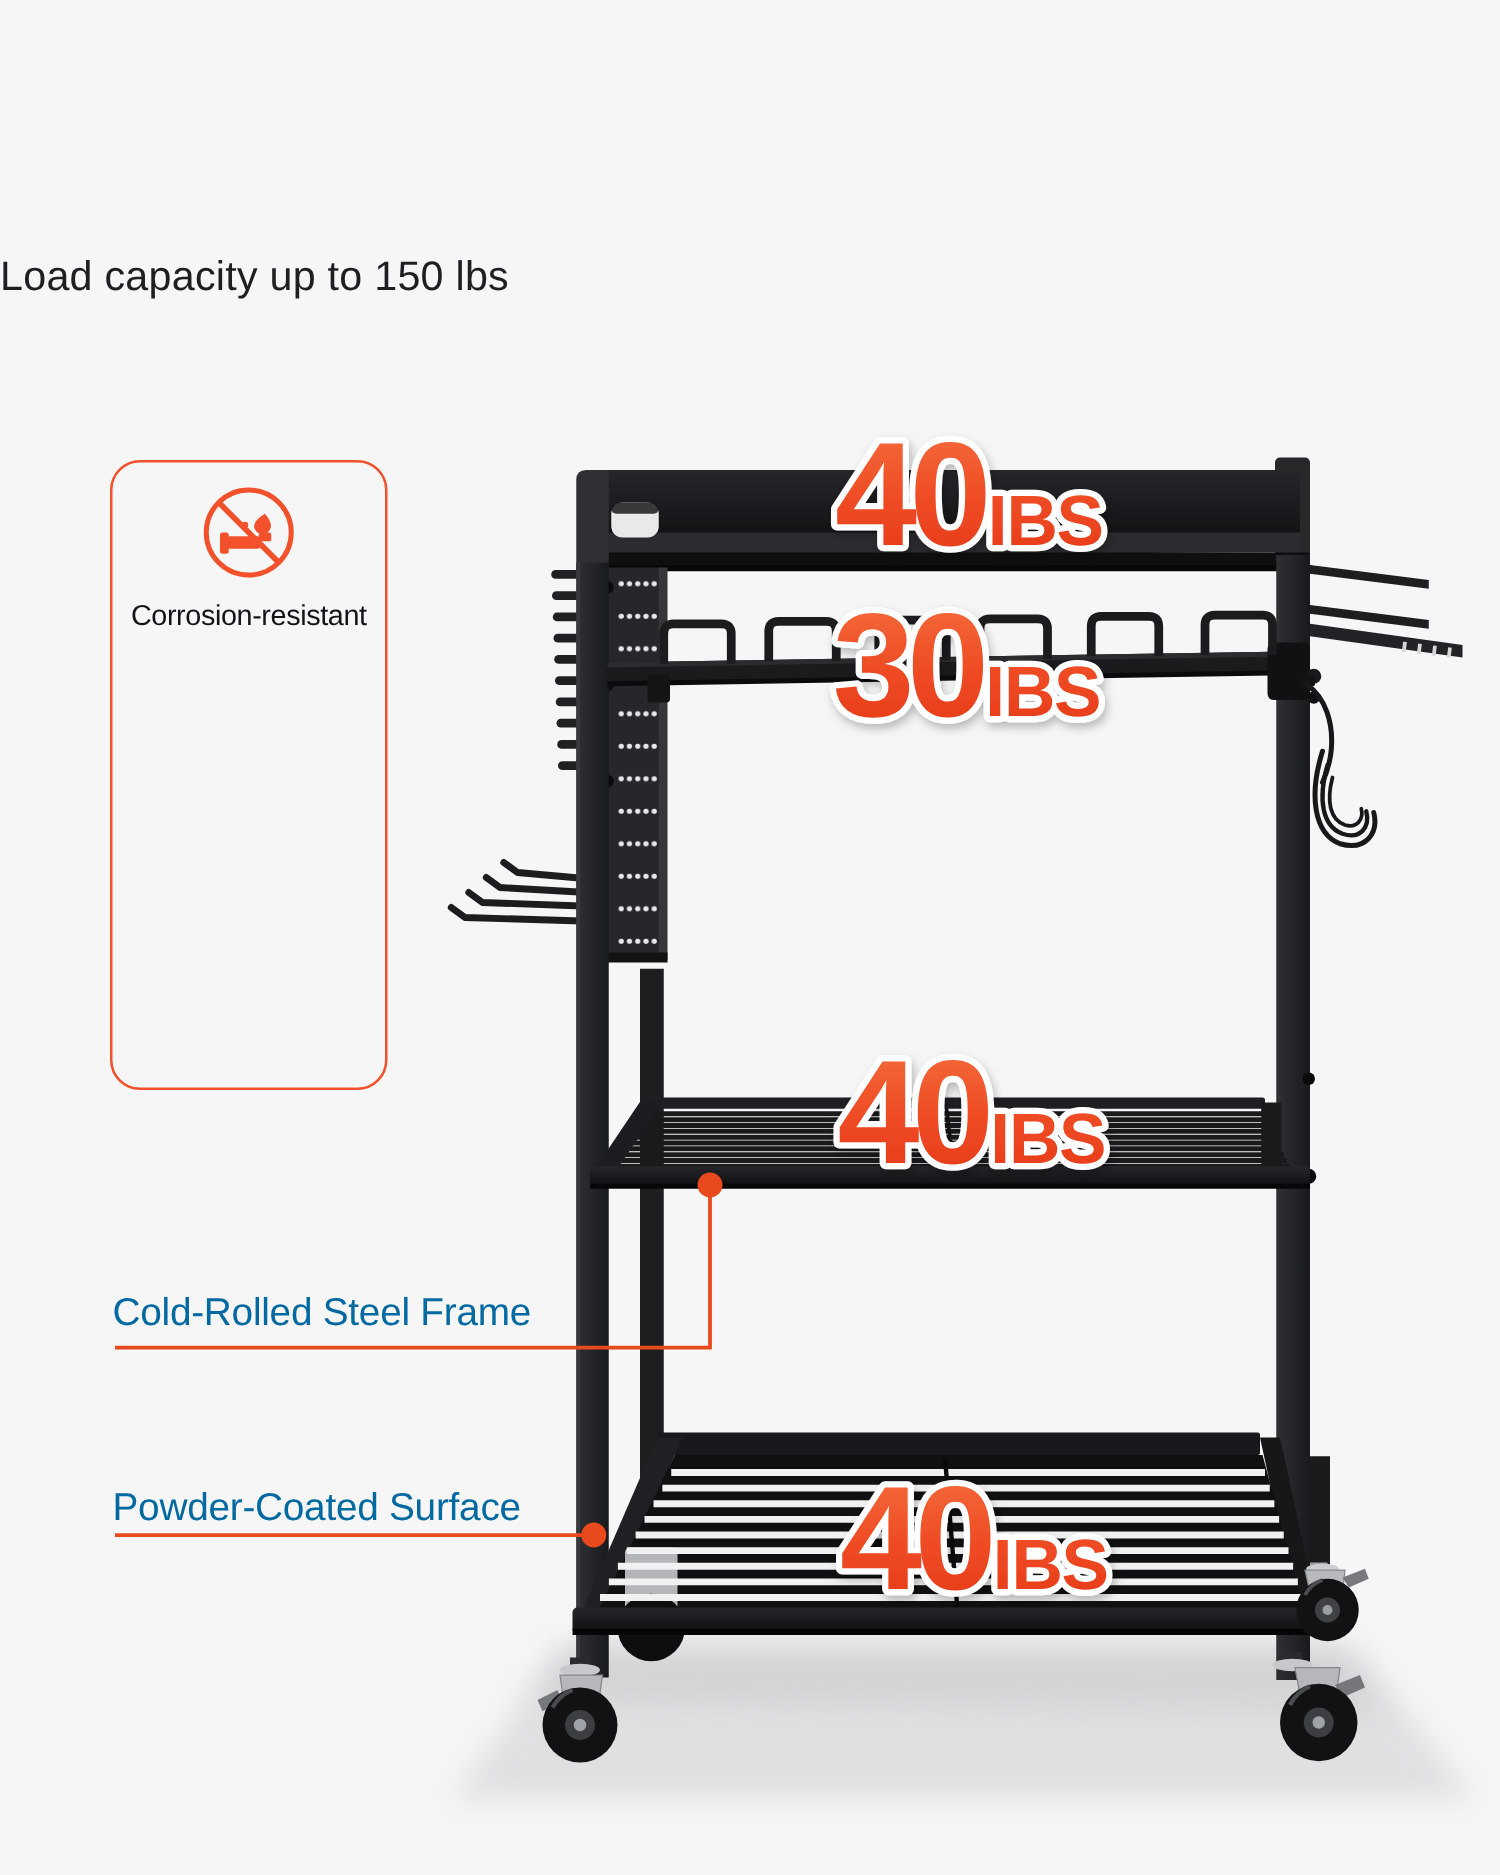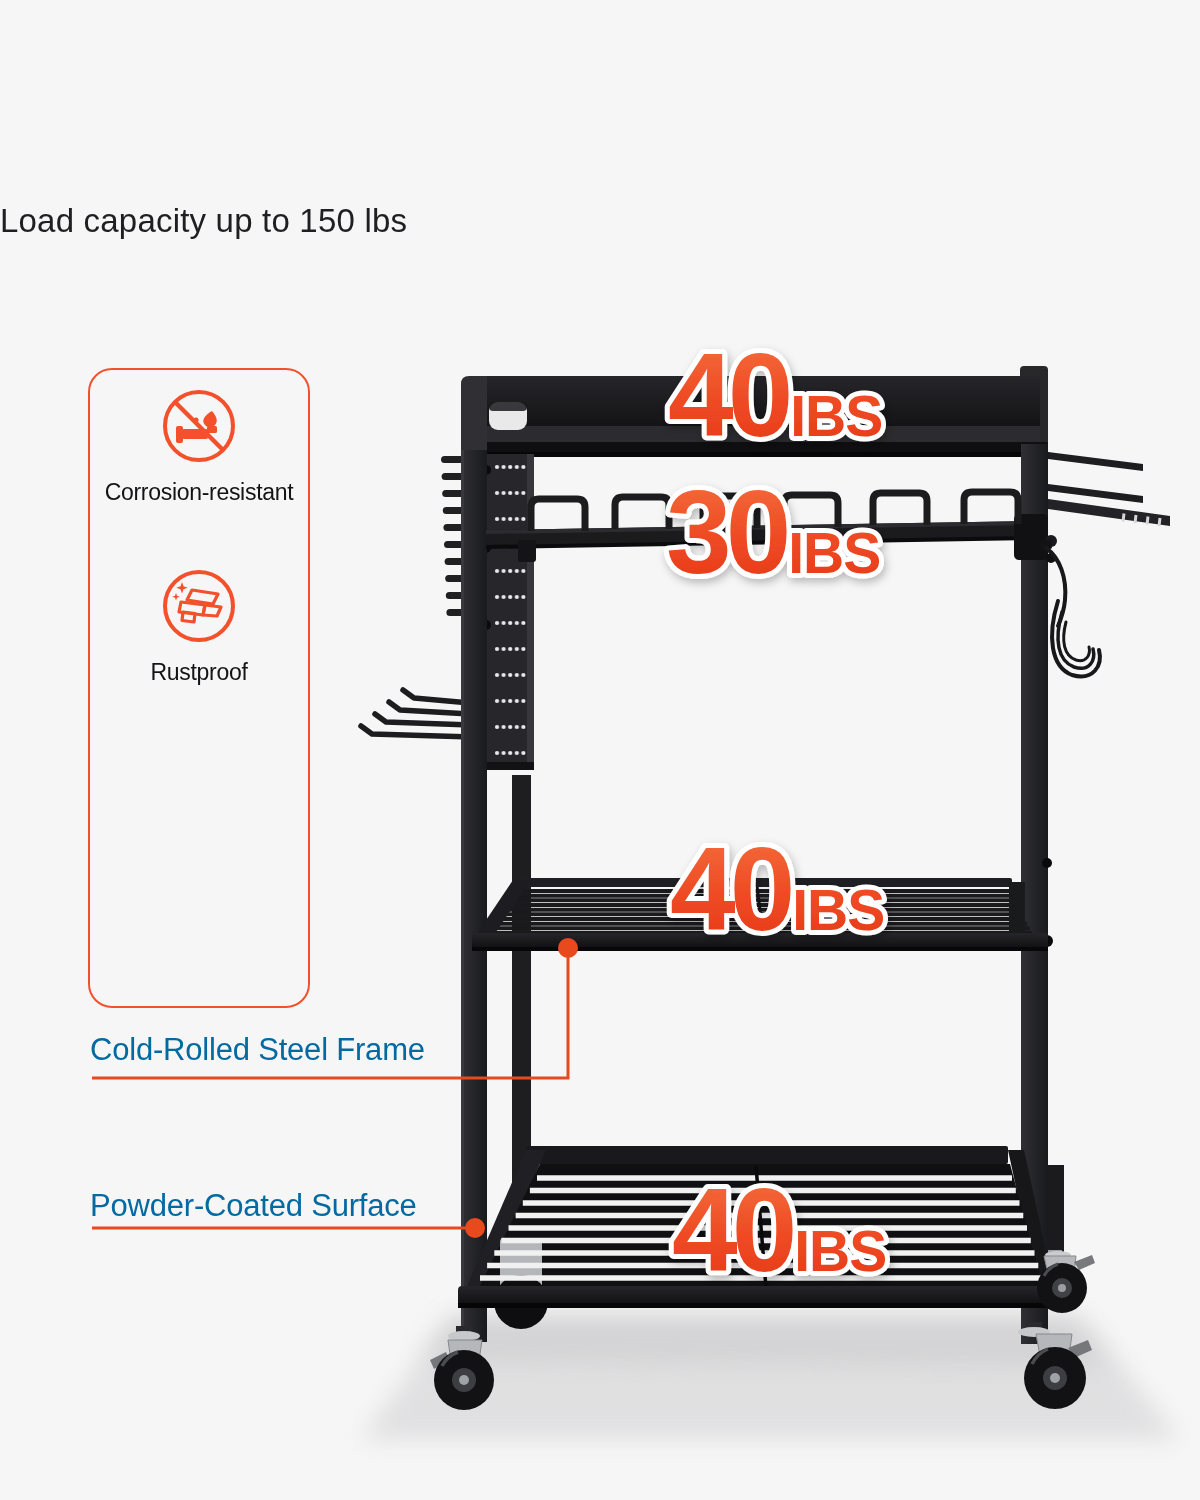--- a/index.html
+++ b/index.html
@@ -19,21 +19,21 @@
     color:#f3512a;line-height:1.08;white-space:nowrap;
     transform:scaleX(0.78);transform-origin:center;
   }
   .subtitle-wrap{position:absolute;top:190px;left:0;width:1200px;margin-top:12px;}
   .subtitle{
     display:inline-block;font-size:33px;font-weight:normal;color:#1f1f22;
     letter-spacing:0.2px;
   }
 
   .feature-card{
-    position:absolute;left:88px;top:368px;width:222px;height:640px;
+    position:absolute;left:88px;top:368px;width:222px;height:504px;
     border:2.5px solid #f2512b;border-radius:24px;background:transparent;
     box-sizing:border-box;
   }
   .feature-item{position:absolute;left:0;right:0;text-align:center;}
   .f-icon{display:block;margin:0 auto;}
   .f-label{
     display:block;margin-top:9px;font-size:23px;color:#141416;
     letter-spacing:-0.3px;font-weight:normal;
   }
 
@@ -285,35 +285,19 @@
           <rect x="52" y="44" width="10" height="7" rx="1.5"></rect>
           <rect x="21" y="44" width="7" height="17" rx="2"></rect>
           <path d="M57,29 c4.5,5.5 6.5,10 3,14 c-3.2,3.8 -9.5,2.6 -11.3,-2 c-1.6,-4.2 2.3,-8.6 8.3,-12 z"></path>
           <circle cx="41" cy="38" r="2.6"></circle>
         </g>
         <line x1="21" y1="21" x2="67" y2="67" stroke="#f2512b" stroke-width="4.5" stroke-linecap="round"></line>
       </svg>
       <span class="f-label">Corrosion-resistant</span>
     </div>
 
-    <div class="feature-item" style="top:192px;">
-      <svg class="f-icon" width="88" height="88" viewBox="0 0 88 88">
-        <circle cx="44" cy="44" r="34" fill="none" stroke="#f2512b" stroke-width="4"></circle>
-        <g fill="none" stroke="#f2512b" stroke-width="3.2" stroke-linejoin="round">
-          <polygon points="37,28 63,32 58,42 32,38"></polygon>
-          <polygon points="26,40 50,43 48,53 24,50"></polygon>
-          <polygon points="50,43 66,45 62,54 48,53"></polygon>
-          <polygon points="28,50 40,51.5 39,60 27,58.5"></polygon>
-        </g>
-        <g fill="#f2512b">
-          <path d="M27,20 l1.5,4.2 4.2,1.5 -4.2,1.5 -1.5,4.2 -1.5,-4.2 -4.2,-1.5 4.2,-1.5 z"></path>
-          <path d="M21,31 l1,2.8 2.8,1 -2.8,1 -1,2.8 -1,-2.8 -2.8,-1 2.8,-1 z"></path>
-        </g>
-      </svg>
-      <span class="f-label">Rustproof</span>
-    </div>
 
   </div>
 
   <div id="callout-frame" class="callout-label">Cold-Rolled Steel Frame</div>
   <div id="callout-surface" class="callout-label">Powder-Coated Surface</div>
 
 </div>
 
 </body></html>

